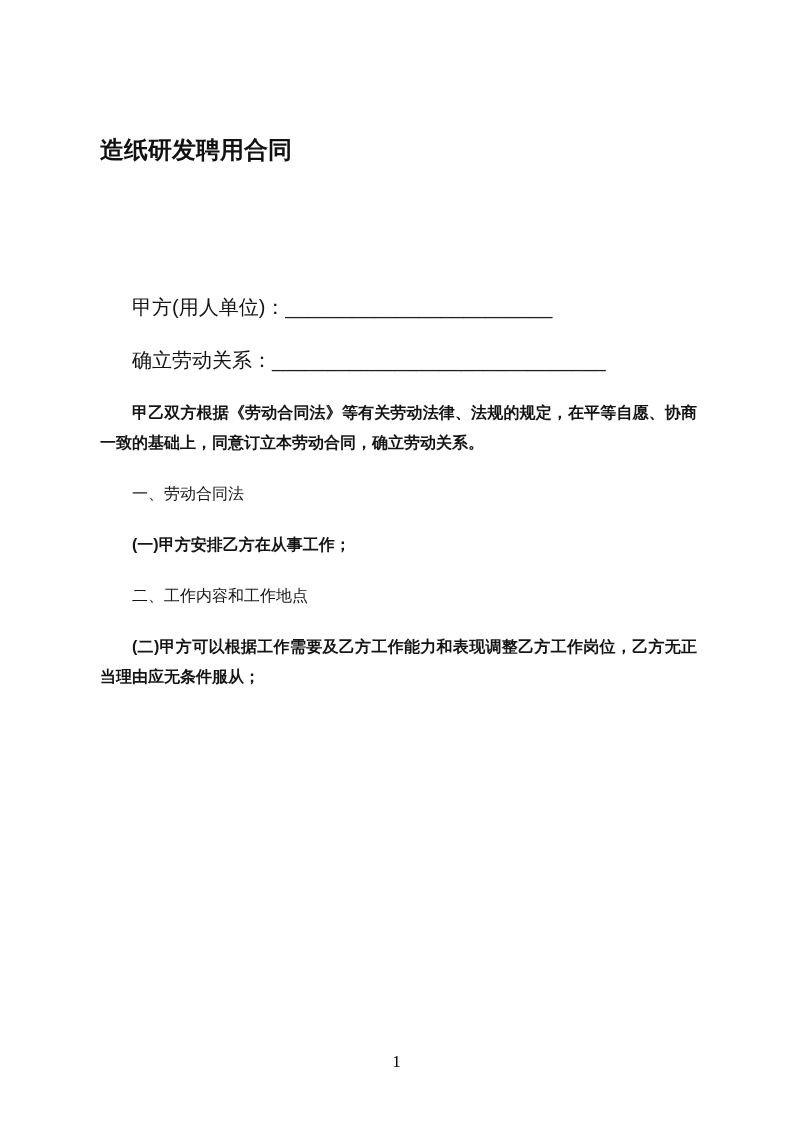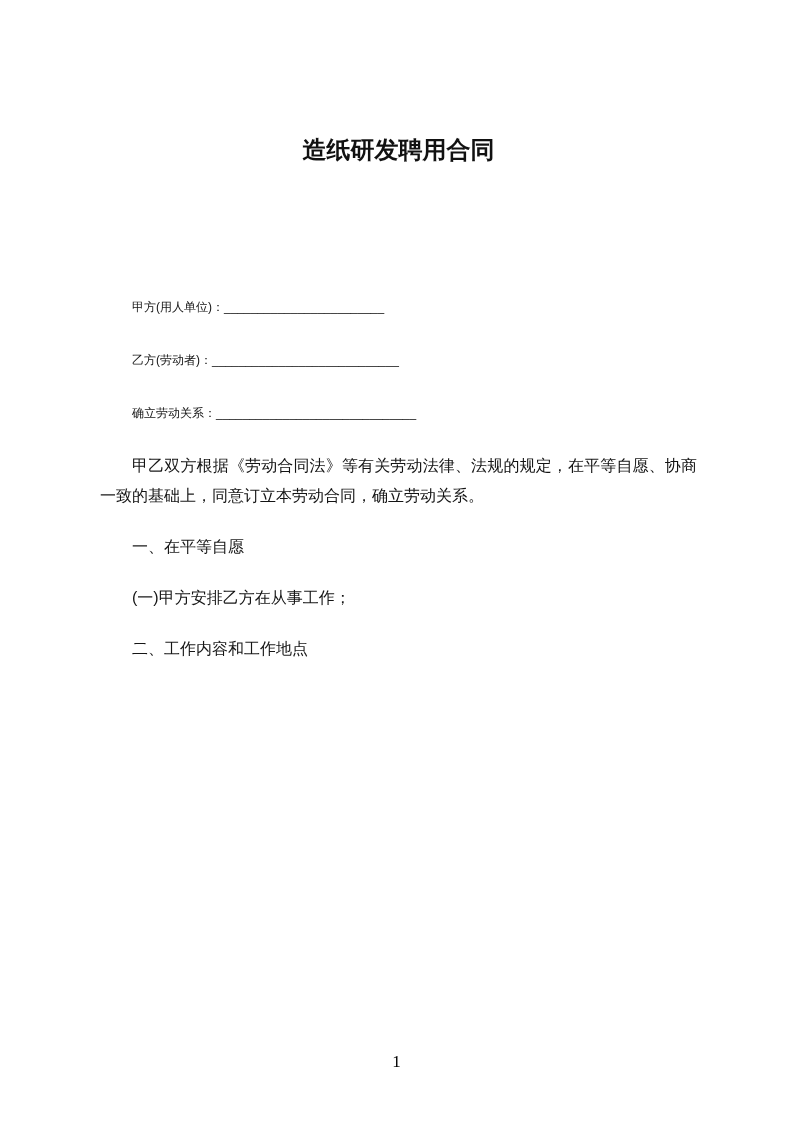--- a/index.html
+++ b/index.html
@@ -20,43 +20,43 @@
     height: 1122px;
     box-sizing: border-box;
     padding: 132px 96px 0 100px;
     background: #ffffff;
   }
   .doc-title {
     margin: 0 0 124px 0;
     font-size: 24px;
     font-weight: 700;
     line-height: 36px;
-    text-align: center;
     color: #111111;
   }
   .parties {
     margin: 0 0 4px 0;
   }
   .party-line {
     margin: 12px 0 23px 0;
-    font-size: 12px;
+    font-size: 20px;
     line-height: 30px;
     text-indent: 32px;
     white-space: nowrap;
   }
   .blank {
     letter-spacing: 0;
     color: #222222;
   }
   .para {
     margin: 0 0 21px 0;
     font-size: 16px;
     line-height: 30px;
     text-indent: 32px;
     text-align: justify;
+    font-weight: bold;
   }
   .heading {
     font-weight: 400;
     color: #161616;
   }
   .page-number {
     position: absolute;
     left: 0;
     right: 0;
     top: 1052px;
@@ -69,27 +69,27 @@
 </style>
 </head>
 <body>
 
 <div class="page">
 
   <h1 class="doc-title">造纸研发聘用合同</h1>
 
   <div class="parties">
     <p class="party-line"><span>甲方(用人单位)：</span><span class="blank">________________________</span></p>
-    <p class="party-line"><span>乙方(劳动者)：</span><span class="blank">____________________________</span></p>
     <p class="party-line"><span>确立劳动关系：</span><span class="blank">______________________________</span></p>
   </div>
 
   <p class="para">甲乙双方根据《劳动合同法》等有关劳动法律、法规的规定，在平等自愿、协商一致的基础上，同意订立本劳动合同，确立劳动关系。</p>
 
-  <p class="para heading">一、在平等自愿</p>
+  <p class="para heading">一、劳动合同法</p>
 
   <p class="para">(一)甲方安排乙方在从事工作；</p>
   <p class="para heading">二、工作内容和工作地点</p>
+  <p class="para">(二)甲方可以根据工作需要及乙方工作能力和表现调整乙方工作岗位，乙方无正当理由应无条件服从；</p>
 
 
   <div class="page-number">1</div>
 
 </div>
 
 </body></html>

